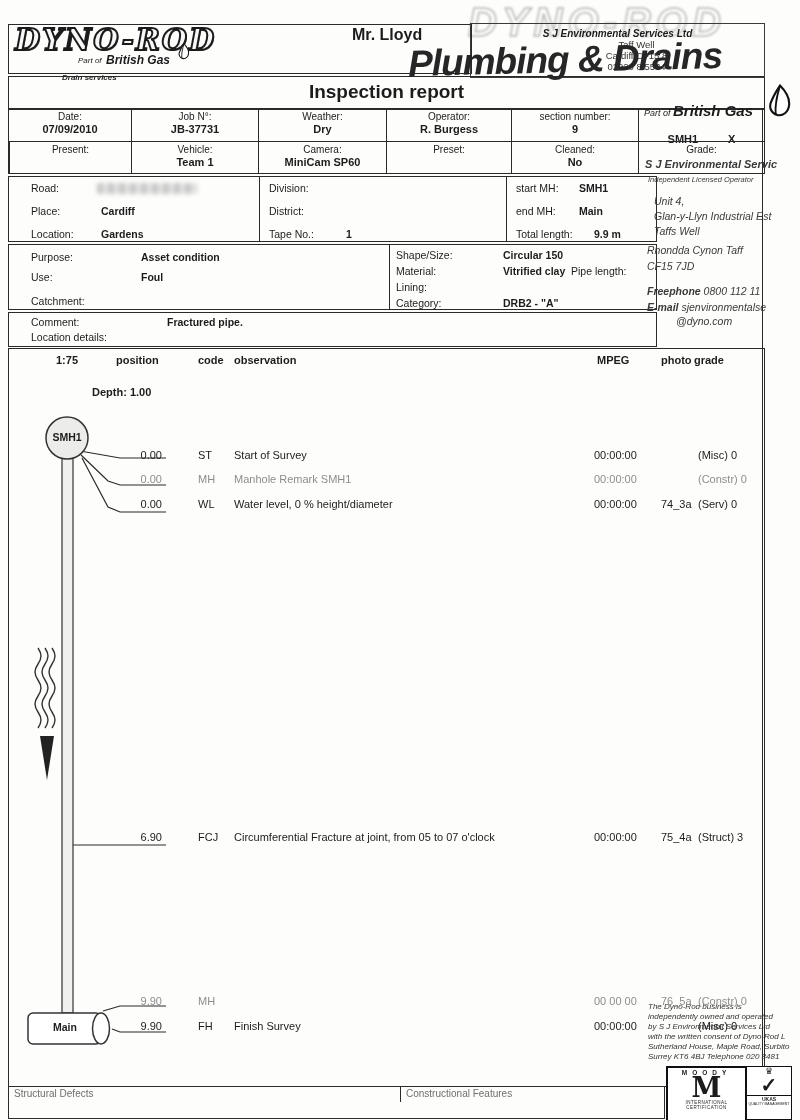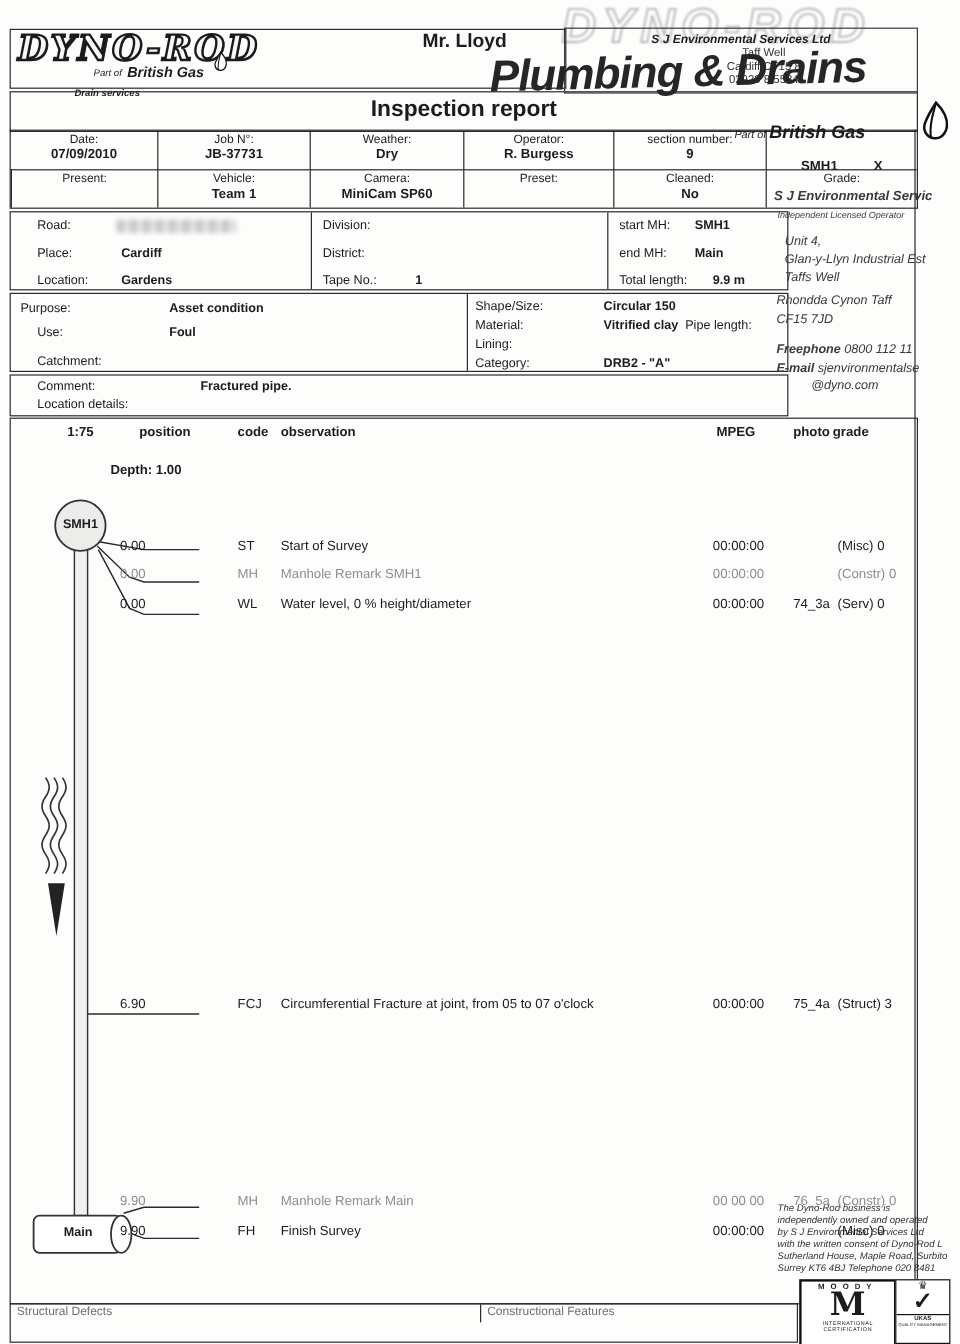--- a/index.html
+++ b/index.html
@@ -35,21 +35,21 @@
              font-size:19px;font-weight:bold;}
   .htable{left:8px;top:108px;width:755px;height:64px;display:grid;
           grid-template-columns:122px 127px 128px 125px 127px 1fr;grid-template-rows:32px 32px;}
   .hcell{border-left:1.5px solid #2a2a2a;text-align:center;overflow:visible;}
   .hcell:first-child,.hcell.c7{border-left:none;}
   .hrow2{border-top:1.5px solid #2a2a2a;}
   .hlabel{font-size:10px;margin-top:2px;}
   .hvalue{font-size:11px;font-weight:bold;margin-top:1px;}
   .smh1x{font-size:11px;font-weight:bold;margin-top:24px;}
   .smh1x .x2{margin-left:30px;}
-  .partof-hd{left:612px;top:102px;font-size:9px;font-style:italic;z-index:3;white-space:nowrap;text-align:center;}
+  .partof-hd{left:644px;top:102px;font-size:9px;font-style:italic;z-index:3;white-space:nowrap;text-align:center;}
   .partof-hd .bg2{font-size:15px;font-weight:bold;}
   
   .lbl{font-size:10.5px;}
   .val{font-size:10.5px;font-weight:bold;}
   .loc-box{left:8px;top:176px;width:647px;height:64px;}
   .div1{left:250px;top:0;height:100%;border-left:1.2px solid #2a2a2a;}
   .div2{left:497px;top:0;height:100%;border-left:1.2px solid #2a2a2a;}
   .pur-box{left:8px;top:244px;width:647px;height:64px;}
   .div3{left:380px;top:0;height:100%;border-left:1.2px solid #2a2a2a;}
   .com-box{left:8px;top:312px;width:647px;height:33px;}
@@ -57,21 +57,21 @@
           background:repeating-linear-gradient(90deg,#9a9a9a 0 6px,#cfcfcf 6px 11px);
           filter:blur(2px);opacity:.55;border-radius:2px;}
   
   .mg{font-style:italic;color:#3a3a3a;white-space:nowrap;}
   .frame-line{left:762px;top:108px;width:0;height:977px;border-left:1.5px solid #2a2a2a;}
   
   .survey-box{left:8px;top:348px;width:755px;height:737px;}
   .shead{font-size:11px;font-weight:bold;}
   .srow{left:0;width:800px;height:14px;font-size:11px;z-index:2;}
   .srow span{position:absolute;white-space:nowrap;}
-  .c-pos{left:100px;width:62px;}
+  .c-pos{left:100px;width:62px;text-align:right;}
   .c-code{left:198px;}
   .c-obs{left:234px;width:355px;}
   .c-mpeg{left:594px;}
   .c-photo{left:661px;}
   .c-grade{left:698px;width:62px;text-align:left;}
   .node-lbl{font-size:10.5px;font-weight:bold;text-align:center;z-index:4;}
   
   .legal{left:648px;top:1002px;width:150px;font-size:8px;line-height:10px;
          font-style:italic;color:#333;z-index:1;}
   .ftable{left:8px;top:1086px;width:655px;height:31px;border:1.2px solid #2a2a2a;
@@ -203,21 +203,21 @@
     <span class="ab lbl" style="left:507px;top:5px">start MH:</span>
     <span class="ab val" style="left:570px;top:5px">SMH1</span>
     <span class="ab lbl" style="left:507px;top:28px">end MH:</span>
     <span class="ab val" style="left:570px;top:28px">Main</span>
     <span class="ab lbl" style="left:507px;top:51px">Total length:</span>
     <span class="ab val" style="left:585px;top:51px">9.9 m</span>
   </div>
 
   <div class="ab box pur-box">
     <div class="ab div3"></div>
-    <span class="ab lbl" style="left:8px;top:6px">Purpose:</span>
+    <span class="ab lbl" style="left:22px;top:6px">Purpose:</span>
     <span class="ab val" style="left:132px;top:6px">Asset condition</span>
     <span class="ab lbl" style="left:22px;top:26px">Use:</span>
     <span class="ab val" style="left:132px;top:26px">Foul</span>
     <span class="ab lbl" style="left:22px;top:50px">Catchment:</span>
     <span class="ab lbl" style="left:387px;top:4px">Shape/Size:</span>
     <span class="ab val" style="left:494px;top:4px">Circular 150</span>
     <span class="ab lbl" style="left:387px;top:20px">Material:</span>
     <span class="ab val" style="left:494px;top:20px">Vitrified clay</span>
     <span class="ab lbl" style="left:562px;top:20px">Pipe length:</span>
     <span class="ab lbl" style="left:387px;top:36px">Lining:</span>
@@ -310,21 +310,20 @@
     <span class="c-pos">6.90</span>
     <span class="c-code">FCJ</span>
     <span class="c-obs">Circumferential Fracture at joint, from 05 to 07 o'clock</span>
     <span class="c-mpeg">00:00:00</span>
     <span class="c-photo">75_4a</span>
     <span class="c-grade">(Struct) 3</span>
   </div>
   <div class="ab srow muted" style="top:995px">
     <span class="c-pos">9.90</span>
     <span class="c-code">MH</span>
-    <span class="c-obs">Manhole Remark  Main</span>
     <span class="c-mpeg">00 00 00</span>
     <span class="c-photo">76_5a</span>
     <span class="c-grade">(Constr) 0</span>
   </div>
   <div class="ab srow" style="top:1020px">
     <span class="c-pos">9.90</span>
     <span class="c-code">FH</span>
     <span class="c-obs">Finish Survey</span>
     <span class="c-mpeg">00:00:00</span>
     <span class="c-photo"></span>

